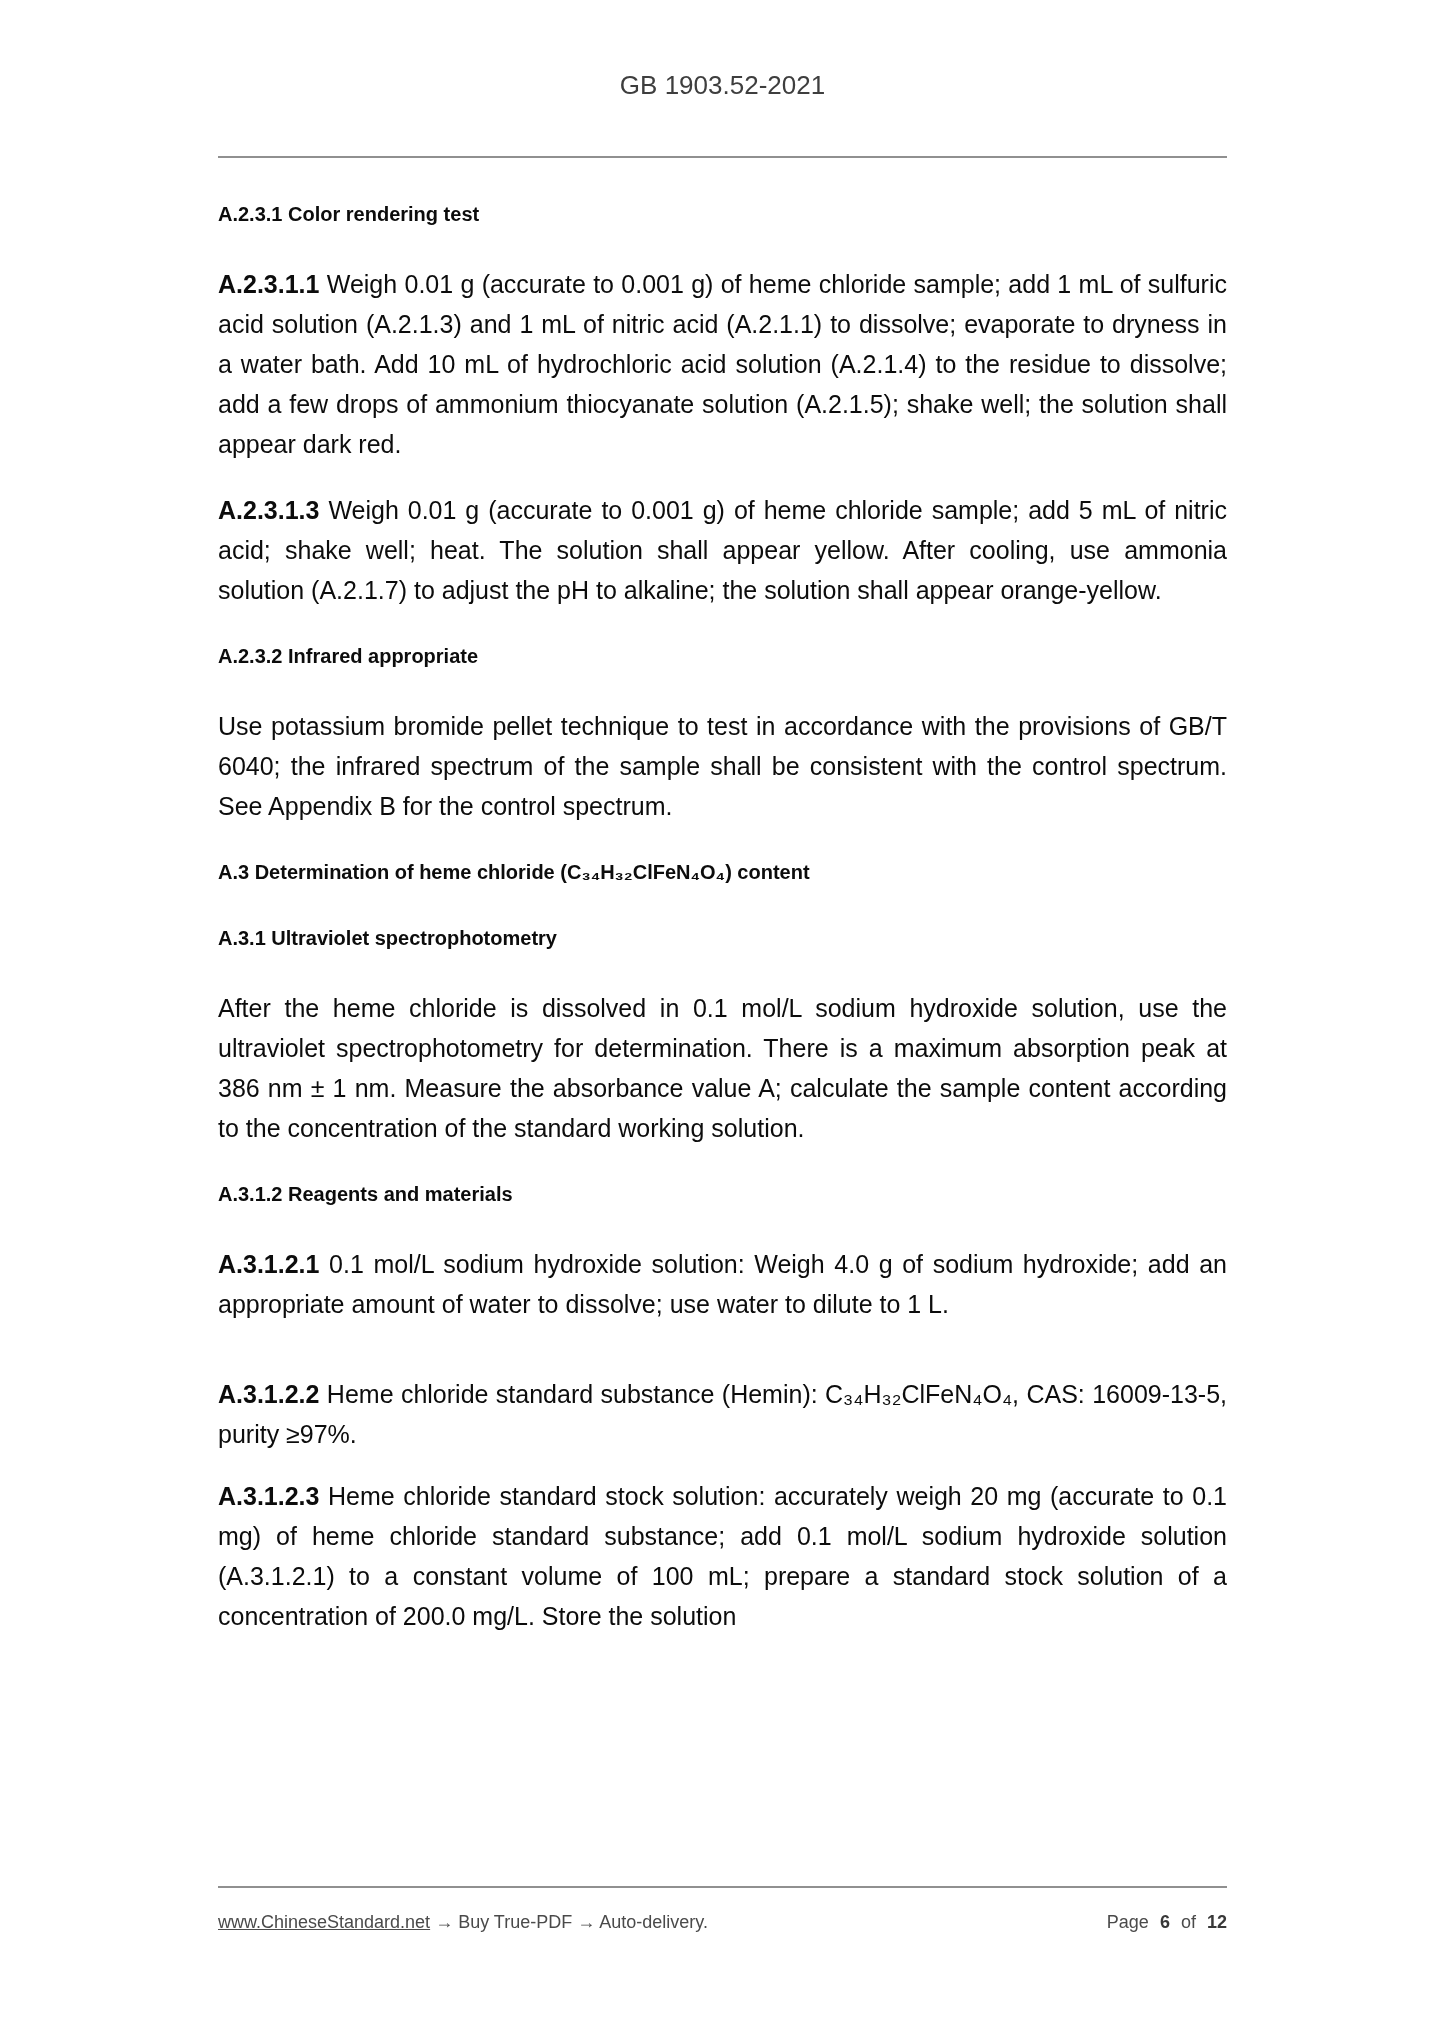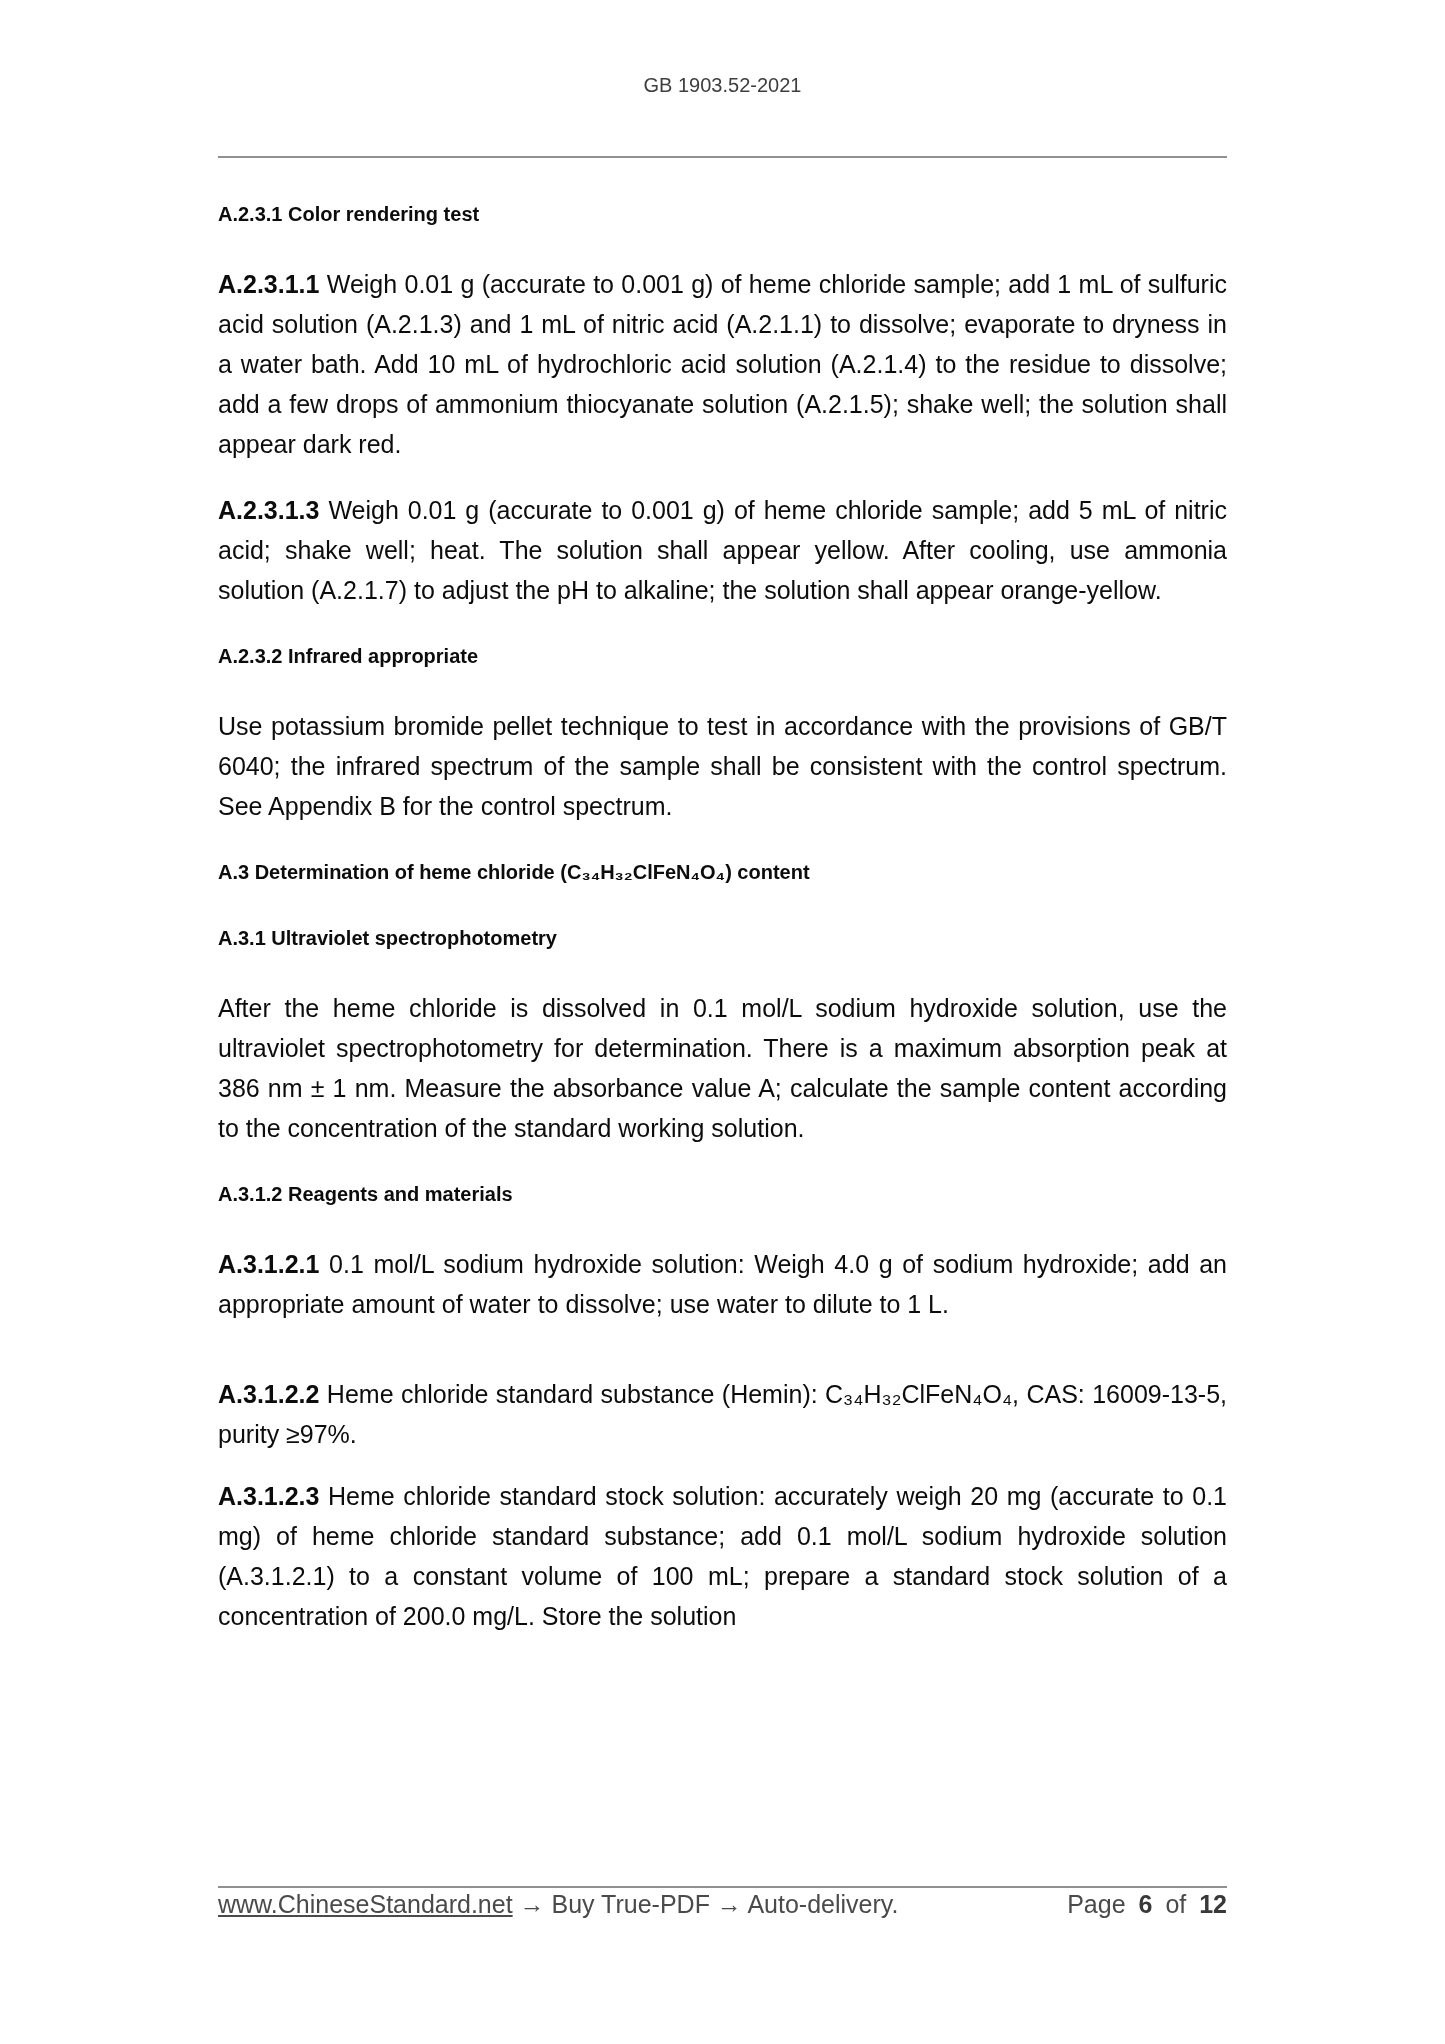--- a/index.html
+++ b/index.html
@@ -15,21 +15,21 @@
   }
   .page {
     position: absolute;
     left: 218px;
     right: 218px;
     top: 0;
   }
   .doc-number {
     text-align: center;
     padding-top: 70px;
-    font-size: 20px;
+    font-size: 26px;
     line-height: 30px;
     color: #3e3e3e;
   }
   .rule {
     border: none;
     border-top: 2px solid #909090;
     height: 0;
     margin: 0;
   }
   .header-rule { margin-top: 56px; }
@@ -58,21 +58,22 @@
   .doc-footer {
     position: absolute;
     left: 218px;
     right: 218px;
     top: 1886px;
   }
   .footer-row {
     display: flex;
     justify-content: space-between;
     align-items: baseline;
-    font-size: 25px;
+    margin-top: 18px;
+    font-size: 18px;
     line-height: 32px;
     color: #4a4a4a;
   }
   .footer-left { white-space: nowrap; }
   .site-link {
     color: #4a4a4a;
     text-decoration: underline;
     cursor: pointer;
   }
   .footer-right {

